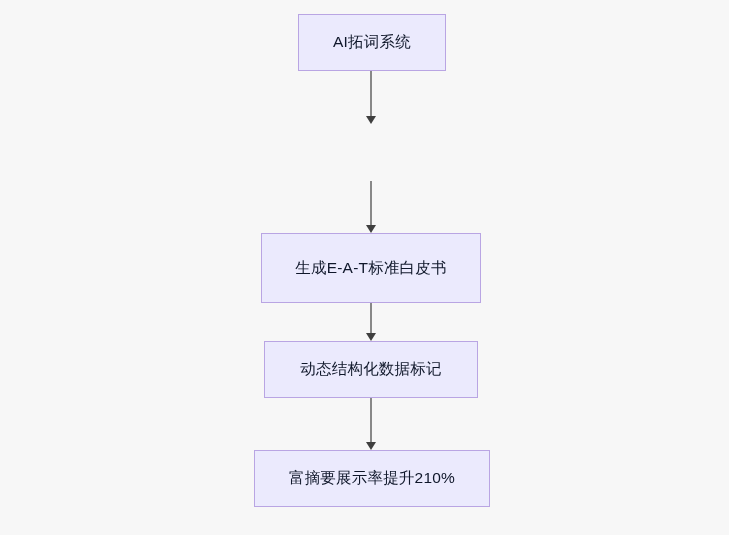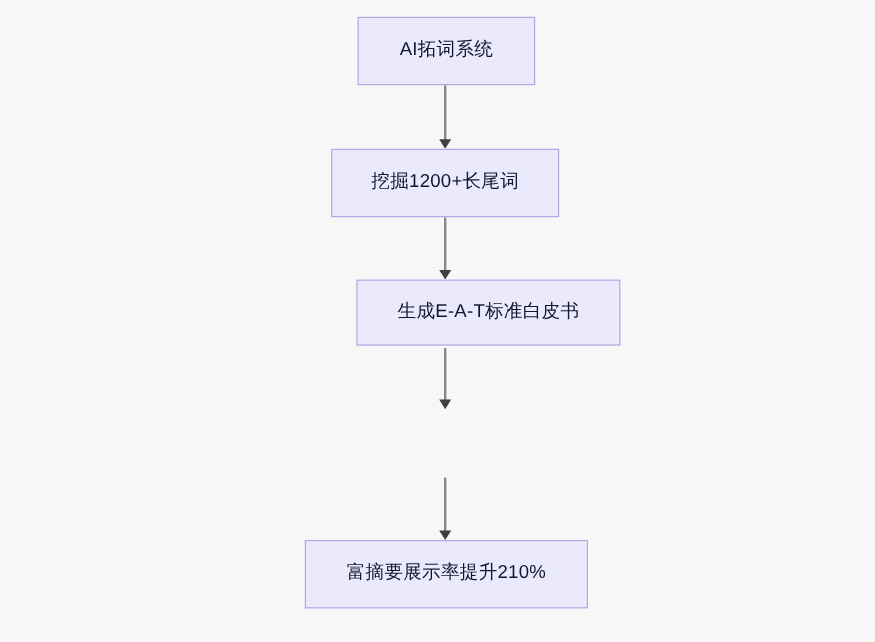--- a/index.html
+++ b/index.html
@@ -71,22 +71,22 @@
       <div class="line"></div>
       <div class="head"></div>
     </div>
     <div class="connector" style="left: 365px; top: 398px; height: 52px;">
       <div class="line"></div>
       <div class="head"></div>
     </div>
     <div class="node" style="left: 298px; top: 14px; width: 148px; height: 57px;">
       <span class="node-label">AI拓词系统</span>
     </div>
-    <div class="node" style="left: 276px; top: 124px; width: 190px; height: 57px;">
-      <span class="node-label">挖掘1200+长尾词</span>
+    <div class="node" style="left: 261px; top: 233px; width: 220px; height: 70px;">
+      <span class="node-label">生成E-A-T标准白皮书</span>
     </div>
-    <div class="node" style="left: 261px; top: 233px; width: 220px; height: 55px; margin-left: 36px;">
-      <span class="node-label">生成E-A-T标准白皮书</span>
+    <div class="node" style="left: 264px; top: 341px; width: 214px; height: 57px;">
+      <span class="node-label">动态结构化数据标记</span>
     </div>
     <div class="node" style="left: 254px; top: 450px; width: 236px; height: 57px;">
       <span class="node-label">富摘要展示率提升210%</span>
     </div>
   </div>
 
 </body></html>

